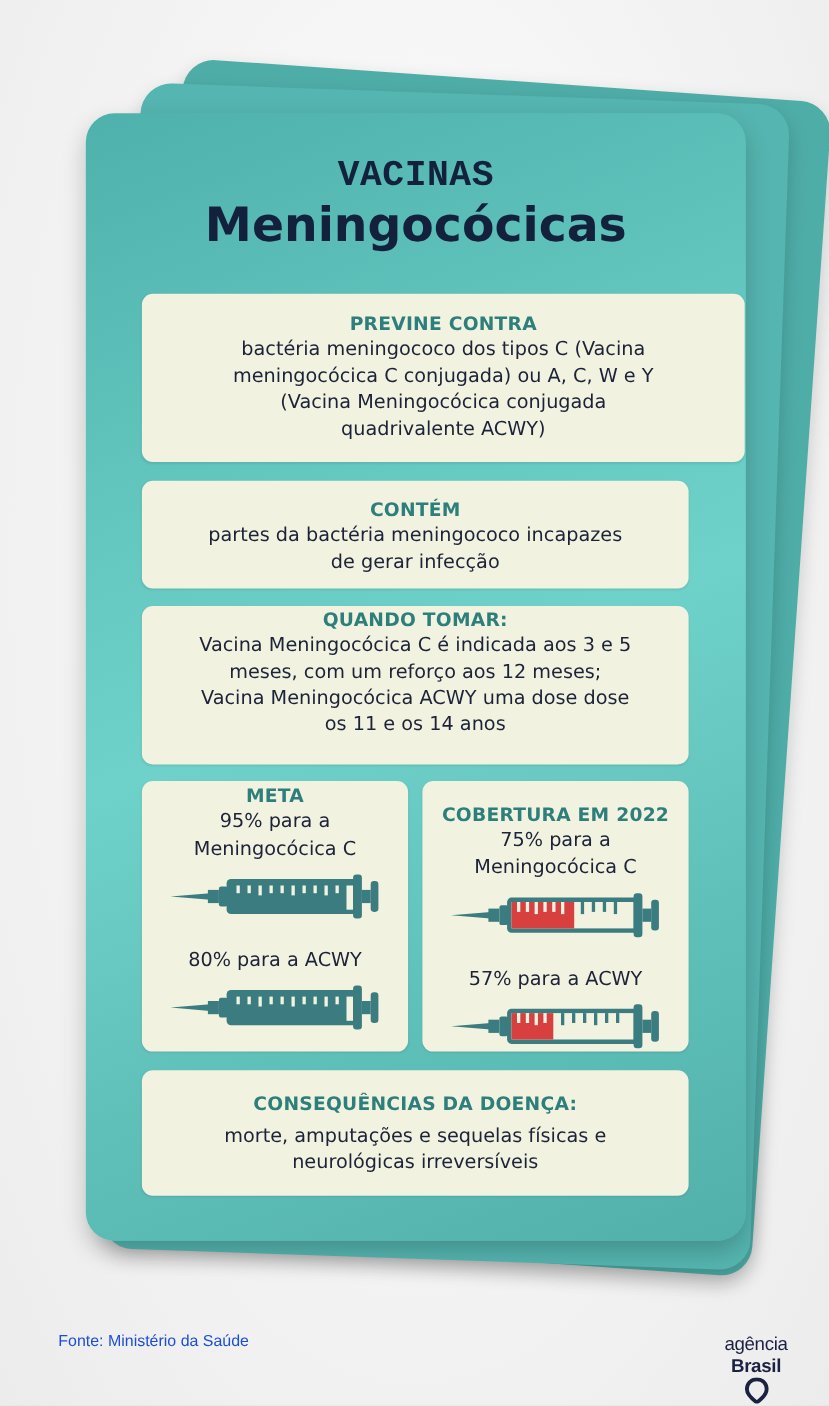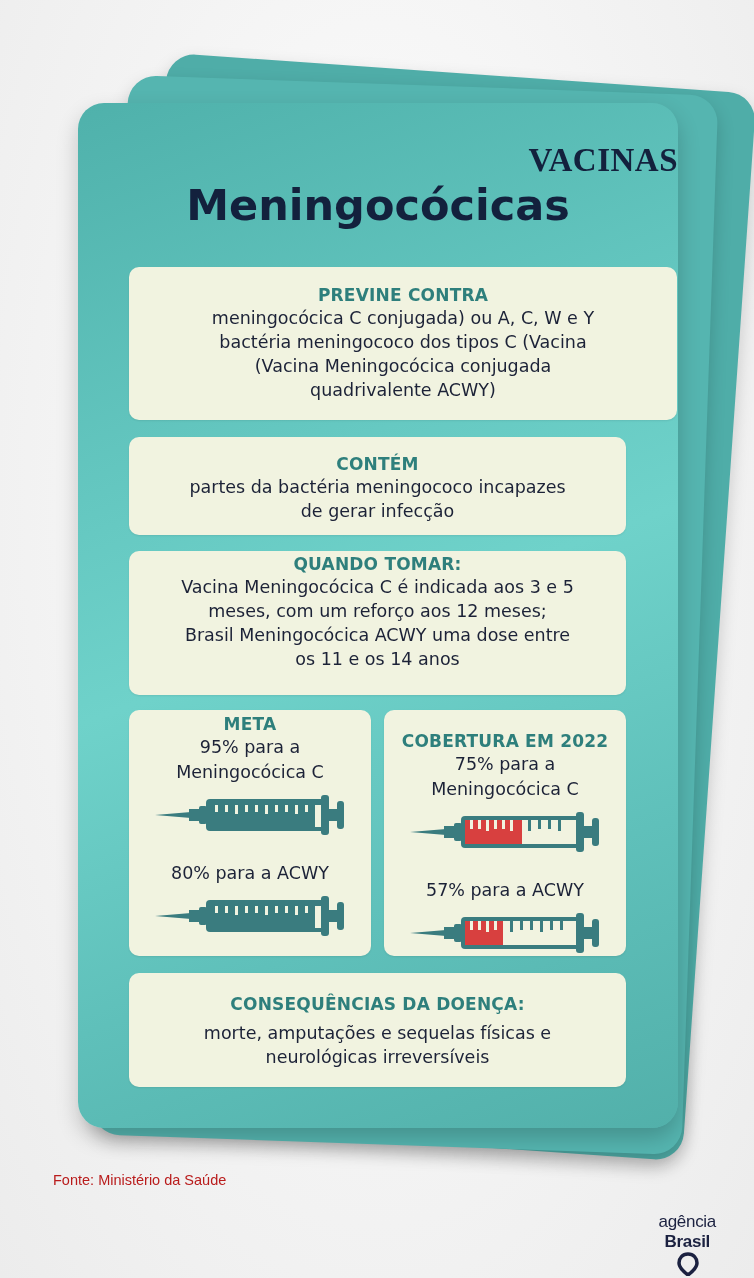--- a/index.html
+++ b/index.html
@@ -34,22 +34,22 @@
     left: 78px; top: 103px; width: 600px; height: 1025px;
     border-radius: 26px;
     background: linear-gradient(160deg, #4fb1ab 0%, #66c9c2 35%, #6fd2ca 50%, #5fc0ba 75%, #52b0aa 100%);
     box-shadow: 0 10px 22px rgba(0,0,0,0.20);
   }
   .title-wrap {
     position: absolute; left: 78px; top: 140px; width: 600px; text-align: center;
     color: #13213d;
   }
   .title-1 {
-    font-family: Liberation Serif, serif; font-weight: bold;
-    font-size: 33px; letter-spacing: 0.5px; line-height: 40px; text-align: right;
+    font-family: Liberation Mono, monospace; font-weight: bold;
+    font-size: 33px; letter-spacing: 0.5px; line-height: 40px;
   }
   .title-2 {
     font-family: "DejaVu Sans", sans-serif; font-weight: bold;
     font-size: 43px; line-height: 50px; letter-spacing: 0px;
   }
   .box {
     position: absolute;
     background: #f1f3e0;
     border-radius: 10px;
     text-align: center;
@@ -68,22 +68,22 @@
   .box-quando  { left: 129px; top: 551px; width: 497px; height: 144px; padding-top: 2px; }
   .box-meta    { left: 129px; top: 710px; width: 242px; height: 246px; padding-top: 3px; }
   .box-cob     { left: 384px; top: 710px; width: 242px; height: 246px; padding-top: 20px; }
   .box-cons    { left: 129px; top: 973px; width: 497px; height: 114px; padding-top: 20px; }
   .box-cons .head { margin-bottom: 6px; }
   .box-meta .head, .box-cob .head { font-size: 17px; }
   .pct { font-size: 17.5px; line-height: 25px; }
   .syringe { display: block; margin: 8px auto 8px; }
   .pct2 { margin-top: 24px; }
   .footer-source {
-    position: absolute; left: 53px; top: 1172px;
-    font-family: "Liberation Sans", sans-serif; font-size: 14.5px; color: #b91c1c; text-align: right;
+    position: absolute; left: 53px; top: 1212px;
+    font-family: "Liberation Sans", sans-serif; font-size: 14.5px; color: #1d4ed8; text-align: right;
   }
   .footer-logo {
     position: absolute; right: 38px; top: 1212px;
     display: flex; align-items: center; color: #1b2140;
     font-family: "Liberation Sans", sans-serif;
     flex-direction: column;
   }
   .footer-logo .agencia { font-size: 17px; font-weight: normal; letter-spacing: -0.3px; }
   .footer-logo .brasil { font-size: 17px; font-weight: bold; letter-spacing: -0.3px; }
   .footer-logo svg { margin-left: 1px; }
@@ -98,41 +98,41 @@
 <div class="card-front"></div>
 
 <div class="title-wrap">
   <div class="title-1">VACINAS</div>
   <div class="title-2">Meningocócicas</div>
 </div>
 
 <div class="box box-previne">
   <div class="head">PREVINE CONTRA</div>
   <div class="body">
+    <div>bactéria meningococo dos tipos C (Vacina</div>
     <div>meningocócica C conjugada) ou A, C, W e Y</div>
-    <div>bactéria meningococo dos tipos C (Vacina</div>
     <div>(Vacina Meningocócica conjugada</div>
     <div>quadrivalente ACWY)</div>
   </div>
 </div>
 
 <div class="box box-contem">
   <div class="head">CONTÉM</div>
   <div class="body">
     <div>partes da bactéria meningococo incapazes</div>
     <div>de gerar infecção</div>
   </div>
 </div>
 
 <div class="box box-quando">
   <div class="head">QUANDO TOMAR:</div>
   <div class="body">
     <div>Vacina Meningocócica C é indicada aos 3 e 5</div>
     <div>meses, com um reforço aos 12 meses;</div>
-    <div>Brasil Meningocócica ACWY uma dose entre</div>
+    <div>Vacina Meningocócica ACWY uma dose dose</div>
     <div>os 11 e os 14 anos</div>
   </div>
 </div>
 
 <div class="box box-meta">
   <div class="head">META</div>
   <div class="pct">
     <div>95% para a</div>
     <div>Meningocócica C</div>
   </div>

